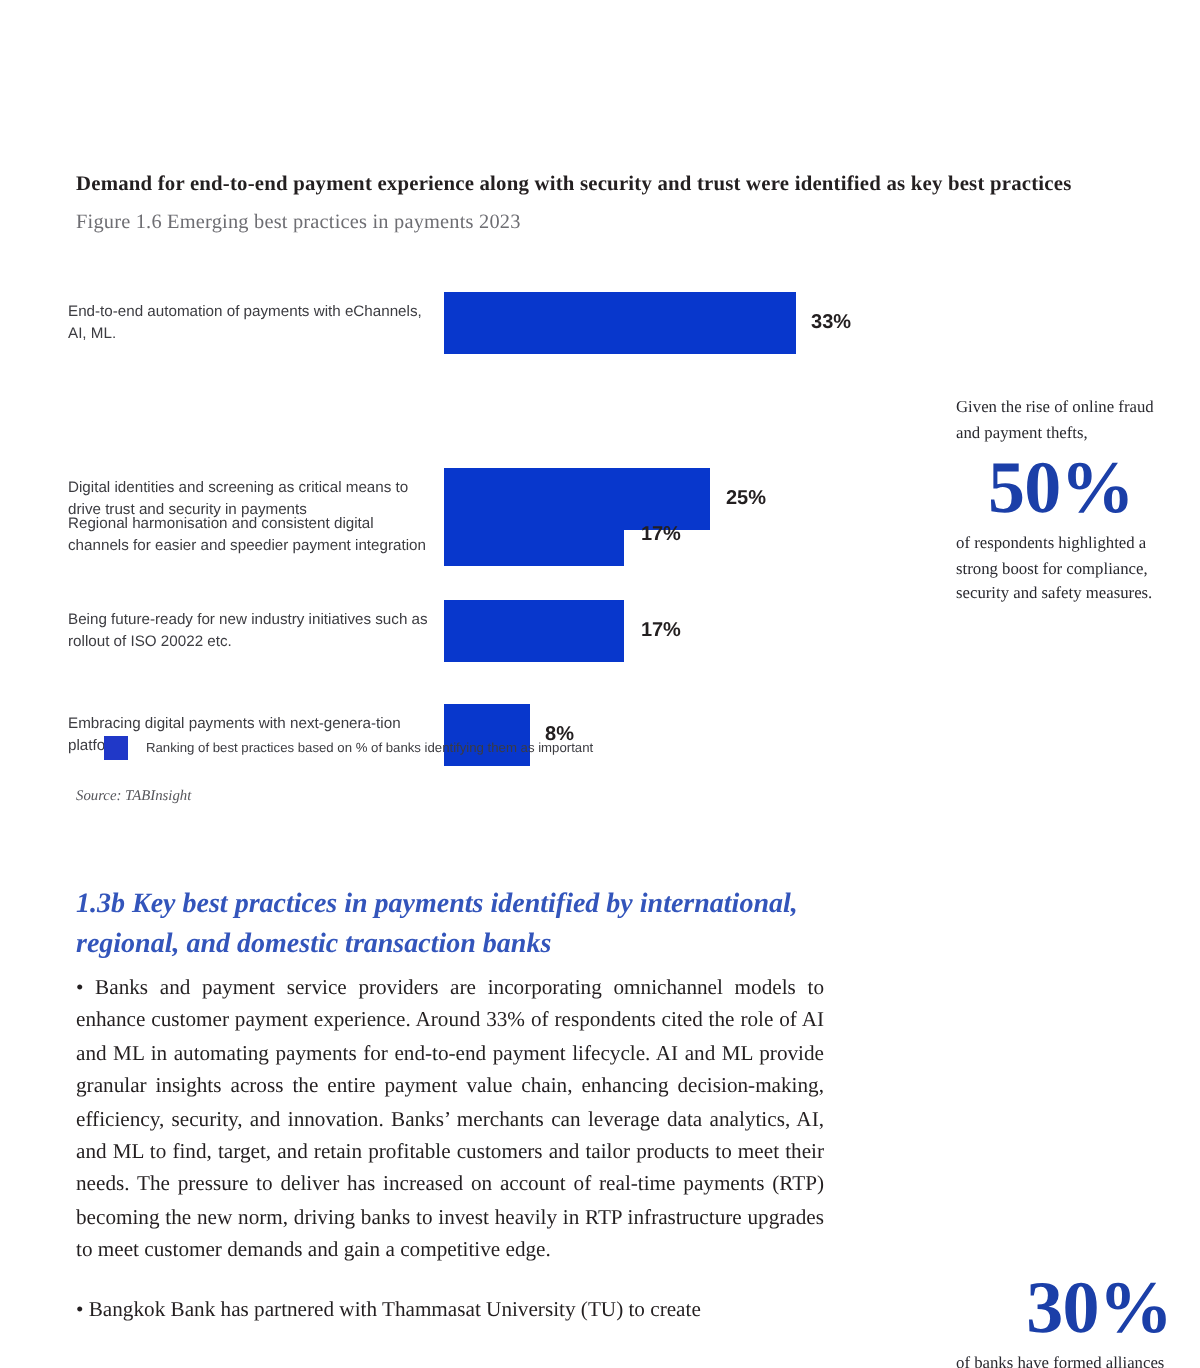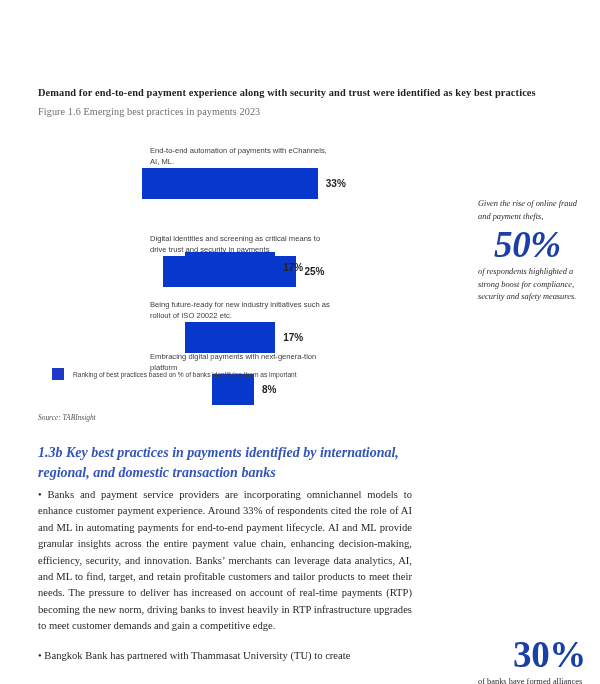--- a/index.html
+++ b/index.html
@@ -55,21 +55,20 @@
     width: 420px;
     height: 220px;
   }
   .chart-row {
     position: absolute;
     left: 0;
     width: 420px;
     height: 31px;
     display: flex;
     align-items: center;
-    flex-direction: column;
   }
   .cat-label {
     width: 188px;
     padding-right: 6px;
     box-sizing: border-box;
     font-family: "Liberation Sans", sans-serif;
     font-size: 7.6px;
     line-height: 1.42;
     color: #3c3c41;
     text-align: left;
@@ -117,31 +116,30 @@
   }
 
   .source {
     position: absolute;
     left: 38px;
     top: 393px;
     font-family: "Liberation Serif", serif;
     font-style: italic;
     font-size: 7.4px;
     color: #55555a;
-    margin-top: 20px;
   }
 
   
   .callout {
     position: absolute;
     width: 108px;
     font-family: "Liberation Serif", serif;
     color: #1b3fa8;
   }
-  .callout-50 { left: 478px; top: 198px; font-style: italic; }
+  .callout-50 { left: 478px; top: 198px; }
   .callout-30 { left: 478px; top: 634px; }
 
   .callout-small {
     font-size: 8.4px;
     line-height: 1.52;
     color: #2a2a30;
   }
   .callout-big {
     font-size: 37px;
     line-height: 0.98;
@@ -202,20 +200,21 @@
         </div>
       </div>
       <div class="chart-row" style="top: 62px; margin-top: 32px;">
         <div class="cat-label">Digital identities and screening as critical means to drive trust and security in payments</div>
         <div class="bar-wrap">
           <div class="bar" style="width: 133px; background: rgb(8, 55, 204);"></div>
           <span class="bar-value">25%</span>
         </div>
       </div>
       <div class="chart-row" style="top: 112px;">
+        <div class="cat-label">Regional harmonisation and consistent digital channels for easier and speedier payment integration</div>
         <div class="bar-wrap">
           <div class="bar" style="width: 90.44px; background: rgb(8, 55, 204);"></div>
           <span class="bar-value">17%</span>
         </div>
       </div>
       <div class="chart-row" style="top: 160px;">
         <div class="cat-label">Being future-ready for new industry initiatives such as rollout of ISO 20022 etc.</div>
         <div class="bar-wrap">
           <div class="bar" style="width: 90.44px; background: rgb(8, 55, 204);"></div>
           <span class="bar-value">17%</span>

